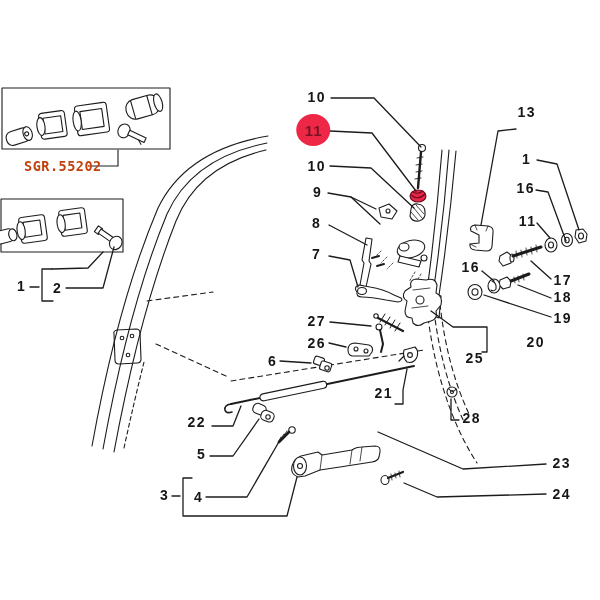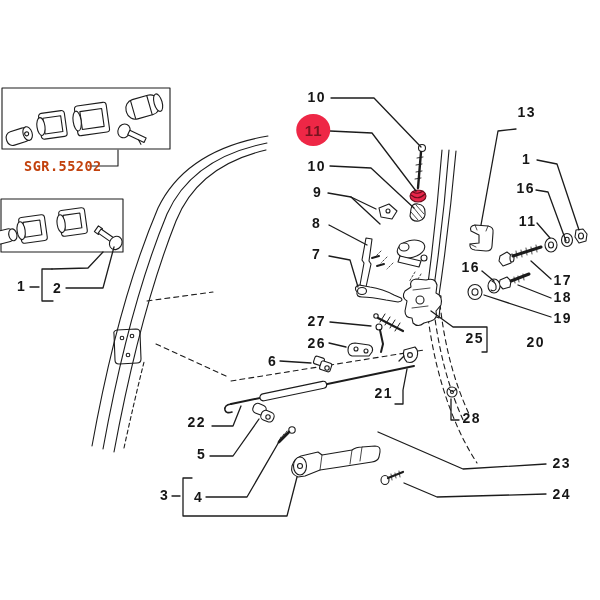--- a/index.html
+++ b/index.html
@@ -332,21 +332,21 @@
       <div class="part-label" style="left: 525px; top: 188px;">16</div>
       <div class="part-label" style="left: 470px; top: 267px;">16</div>
       <div class="part-label" style="left: 562px; top: 280px;">17</div>
       <div class="part-label" style="left: 562px; top: 297px;">18</div>
       <div class="part-label" style="left: 562px; top: 318px;">19</div>
       <div class="part-label" style="left: 507px; top: 342px; margin-left: 28px;">20</div>
       <div class="part-label" style="left: 383px; top: 393px; text-align: right;">21</div>
       <div class="part-label" style="left: 196px; top: 422px;">22</div>
       <div class="part-label" style="left: 561px; top: 463px;">23</div>
       <div class="part-label" style="left: 561px; top: 494px;">24</div>
-      <div class="part-label" style="left: 474px; top: 338px;">25</div>
+      <div class="part-label" style="left: 474px; top: 358px;">25</div>
       <div class="part-label" style="left: 316px; top: 343px;">26</div>
       <div class="part-label" style="left: 316px; top: 321px;">27</div>
       <div class="part-label" style="left: 471px; top: 418px;">28</div>
     </div>
 
 <div class="code-label">SGR.55202</div>
 
 </div>
 
 </body></html>

